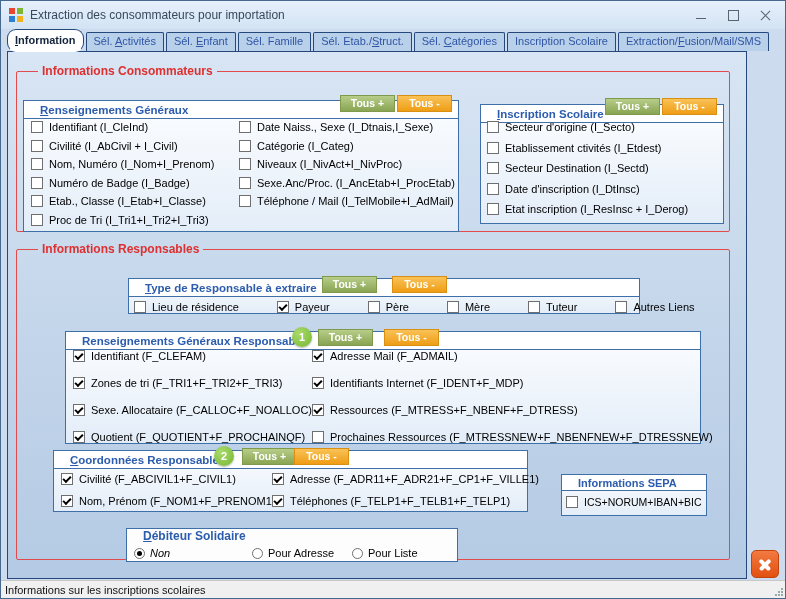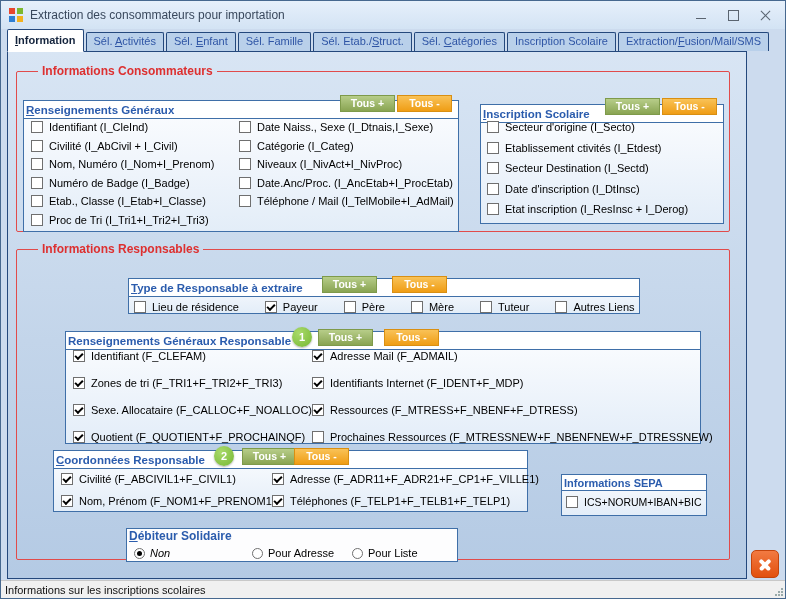--- a/index.html
+++ b/index.html
@@ -16,32 +16,32 @@
   .wc{width:32px;height:28px;display:flex;align-items:center;justify-content:center;color:#5a6470;}
   .glyph-min{width:10px;height:1px;background:#5a6470;margin-top:6px;}
   .glyph-max{width:9px;height:9px;border:1px solid #5a6470;}
   .glyph-x{position:relative;width:11px;height:11px;}
   .glyph-x::before,.glyph-x::after{content:"";position:absolute;left:-1px;top:5px;width:13px;height:1px;background:#5a6470;}
   .glyph-x::before{transform:rotate(45deg);} .glyph-x::after{transform:rotate(-45deg);}
   
   .tabbar{position:absolute;left:6px;top:28px;height:22px;display:flex;align-items:flex-end;gap:2px;z-index:5;}
   .tab{height:18px;line-height:17px;padding:0 7px;background:#b9d0ea;border:1px solid #24487c;border-bottom:none;
        border-radius:2px 2px 0 0;color:#2f55a5;font-size:11px;white-space:nowrap;cursor:pointer;}
-  .tab.active{height:21px;line-height:21px;background:#fff;color:#13233c;font-weight:bold;margin-bottom:-1px;border-bottom:1px solid #fff;}
+  .tab.active{height:21px;line-height:21px;background:#fff;color:#13233c;font-weight:bold;margin-bottom:-1px;border-bottom:1px solid #fff;border-radius:9px;}
   
   .panel{position:absolute;left:6px;top:50px;width:740px;height:528px;box-sizing:border-box;border:1px solid #24487c;
          background:linear-gradient(180deg,#d8e5f4 0%,#c3d5ea 55%,#b4cae4 100%);}
   fieldset.red{position:absolute;margin:0;padding:0;border:1px solid #e14b4b;border-radius:2px;min-inline-size:0;}
   fieldset.red legend{color:#dd3030;font-weight:bold;font-size:12px;margin-left:21px;padding:0 4px;}
   #fs-conso{left:8px;top:12px;width:712px;height:166px;}
   #fs-resp{left:8px;top:190px;width:712px;height:316px;}
   
   .bluebox{position:absolute;border:1px solid #3f6fa8;background:linear-gradient(180deg,#fcfdff,#e3edf8);box-sizing:border-box;}
   .bb-head{height:17px;border-bottom:1px solid #3f6fa8;background:#fff;display:flex;align-items:center;
-           padding:0 2px;font-weight:bold;color:#2b5cad;font-size:11.5px;white-space:nowrap;}
+           padding:0 16px;font-weight:bold;color:#2b5cad;font-size:11.5px;white-space:nowrap;}
   #bx-rg  {left:6px;  top:22px; width:436px;height:132px;}
   #bx-is  {left:463px;top:26px; width:244px;height:120px;}
   #bx-type{left:111px;top:22px; width:512px;height:36px;}
   #bx-rgr {left:48px; top:75px; width:636px;height:113px;}
   #bx-cr  {left:36px; top:194px;width:475px;height:62px;}
   #bx-sepa{left:544px;top:218px;width:146px;height:42px;}
   #bx-deb {left:109px;top:272px;width:332px;height:34px;background:#fdfdfe;}
   #bx-deb .bb-head{border-bottom:none;background:transparent;height:14px;font-size:12px;}
   #bx-sepa .bb-head{height:15px;font-size:11px;}
   
@@ -51,21 +51,21 @@
   .mark.on::after{content:"";position:absolute;left:1px;top:2px;width:6px;height:3px;
                   border-left:2px solid #000;border-bottom:2px solid #000;transform:rotate(-45deg);}
   .dot{width:11px;height:11px;border-radius:50%;background:#fff;border:1px solid #6f6f6f;margin-right:5px;position:relative;flex:none;box-sizing:border-box;}
   .dot.on::after{content:"";position:absolute;left:2px;top:2px;width:5px;height:5px;border-radius:50%;background:#000;}
   .cl{font-size:11px;color:#000;white-space:nowrap;}
   #bx-rg .c1{left:7px;top:18px;}   #bx-rg .c2{left:215px;top:18px;}  #bx-rg .cb{margin-bottom:4.5px;}
   #bx-is .c1{left:6px;top:14px;}   #bx-is .cb{margin-bottom:6.5px;}
   #bx-rgr .c1{left:7px;top:16px;}  #bx-rgr .c2{left:246px;top:16px;} #bx-rgr .cb{margin-bottom:13px;}
   #bx-cr .c1{left:7px;top:20px;}   #bx-cr .c2{left:218px;top:20px;}  #bx-cr .cb{margin-bottom:8px;}
   #bx-sepa .c1{left:4px;top:19px;} #bx-sepa .cl{font-size:10.5px;}
-  #bx-type .rowflex{position:absolute;left:5px;top:20px;display:flex;gap:26px;}
+  #bx-type .rowflex{position:absolute;left:5px;top:20px;display:flex;gap:38px;}
   #bx-deb .rowflex{position:absolute;left:7px;top:16px;display:flex;}
   #bx-deb .rb:nth-child(1){width:118px;font-style:italic;} #bx-deb .rb:nth-child(2){width:100px;}
   
   .tbtn{position:absolute;width:55px;height:17px;border-radius:0;border:1px solid;color:#fff;font-weight:bold;
         font-size:10.5px;line-height:15px;text-align:center;padding:0;cursor:pointer;font-family:inherit;z-index:3;}
   .plus {background:linear-gradient(#b7cd89,#89a452);border-color:#7e9a4a;}
   .minus{background:linear-gradient(#f9c257,#ef9d15);border-color:#d98f12;}
   #bx-rg .plus{right:63px;top:-6px;}  #bx-rg .minus{right:6px;top:-6px;}
   #bx-is .plus{right:63px;top:-7px;}  #bx-is .minus{right:6px;top:-7px;}
   #bx-type .plus{left:193px;top:-3px;} #bx-type .minus{left:263px;top:-3px;}
@@ -177,21 +177,21 @@
             <label class="cb">
     <span class="mark"></span>
     <span class="cl">Catégorie (I_Categ)</span>
   </label>
             <label class="cb">
     <span class="mark"></span>
     <span class="cl">Niveaux (I_NivAct+I_NivProc)</span>
   </label>
             <label class="cb">
     <span class="mark"></span>
-    <span class="cl">Date.Anc/Proc. (I_AncEtab+I_ProcEtab)</span>
+    <span class="cl">Sexe.Anc/Proc. (I_AncEtab+I_ProcEtab)</span>
   </label>
             <label class="cb">
     <span class="mark"></span>
     <span class="cl">Téléphone / Mail (I_TelMobile+I_AdMail)</span>
   </label>
           </div>
       </div>
 
       <div class="bluebox" id="bx-is">
         <div class="bb-head">

